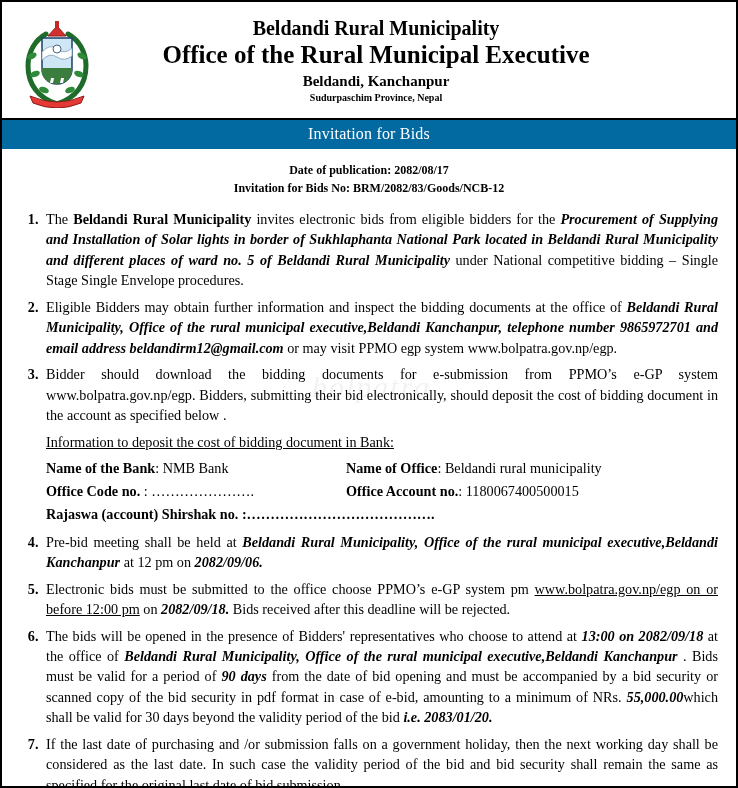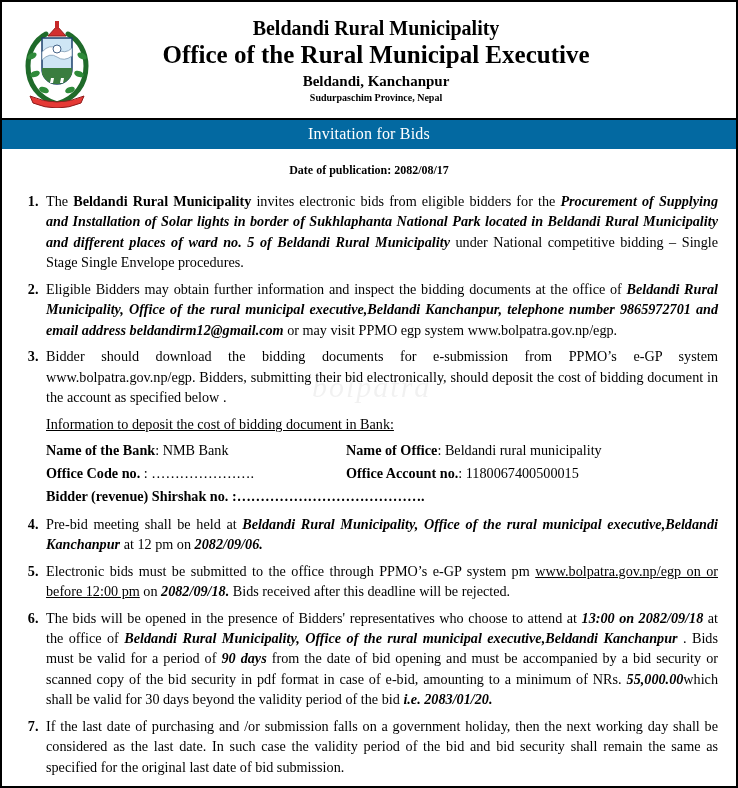--- a/index.html
+++ b/index.html
@@ -190,20 +190,21 @@
       <div class="h-line4">Sudurpaschim Province, Nepal</div>
     </div>
   </div>
 
   <div class="title-bar">Invitation for Bids</div>
 
   <div class="watermark">bolpatra</div>
 
   <div class="meta">
     <div>Date of publication: 2082/08/17</div>
+    <div>Invitation for Bids No: BRM/2082/83/Goods/NCB-12</div>
   </div>
 
   <div class="content">
     <ol class="clauses">
 
       <li>
         <span>The </span><b>Beldandi Rural Municipality</b><span> invites </span><span class="i">electronic</span><span> bids from eligible bidders for the </span><span class="bi">Procurement of Supplying and Installation of Solar lights in border of Sukhlaphanta National Park located in Beldandi Rural Municipality and different places of ward no. 5 of Beldandi Rural Municipality</span><span> under National competitive bidding – Single Stage Single Envelope procedures.</span>
       </li>
 
       <li>
@@ -227,30 +228,30 @@
 
           <div class="bank-row">
             <div class="bank-col-l">
               <span>Office Code no. </span><span class="val">: ………………….</span>
             </div>
             <div class="bank-col-r">
               <span>Office Account no.</span><span class="val">: 1180067400500015</span>
             </div>
           </div>
 
-          <div class="bank-row-single">Bidder (revenue) Shirshak no. :………………………………….</div>
+          <div class="bank-row-single">Rajaswa (account) Shirshak no. :………………………………….</div>
         </div>
       </li>
 
       <li>
         <span>Pre-bid meeting shall be held at </span><span class="bi">Beldandi Rural Municipality, Office of the rural municipal executive,Beldandi Kanchanpur</span><span> at 12 pm on </span><span class="bi">2082/09/06.</span>
       </li>
 
       <li>
-        <span>Electronic bids must be submitted to the office through PPMO’s e-GP system pm </span><span class="u">www.bolpatra.gov.np/egp on or before 12:00 pm</span><span> on </span><span class="bi">2082/09/18.</span><span> Bids received after this deadline will be rejected.</span>
+        <span>Electronic bids must be submitted to the office choose PPMO’s e-GP system pm </span><span class="u">www.bolpatra.gov.np/egp on or before 12:00 pm</span><span> on </span><span class="bi">2082/09/18.</span><span> Bids received after this deadline will be rejected.</span>
       </li>
 
       <li>
         <span>The bids will be opened in the presence of Bidders' representatives who choose to attend at </span><span class="bi">13:00 on 2082/09/18</span><span> at the office of </span><span class="bi">Beldandi Rural Municipality, Office of the rural municipal executive,Beldandi Kanchanpur</span><span> . Bids must be valid for a period of </span><span class="bi">90 days</span><span> from the date of bid opening and must be accompanied by a bid security or scanned copy of the bid security in pdf format in case of e-bid, amounting to a minimum of NRs. </span><span class="bi">55,000.00</span><span>which shall be valid for 30 days beyond the validity period of the bid </span><span class="bi">i.e. 2083/01/20.</span>
       </li>
 
       <li>
         <span>If the last date of purchasing and /or submission falls on a government holiday, then the next working day shall be considered as the last date. In such case the validity period of the bid and bid security shall remain the same as specified for the original last date of bid submission.</span>
       </li>
 

